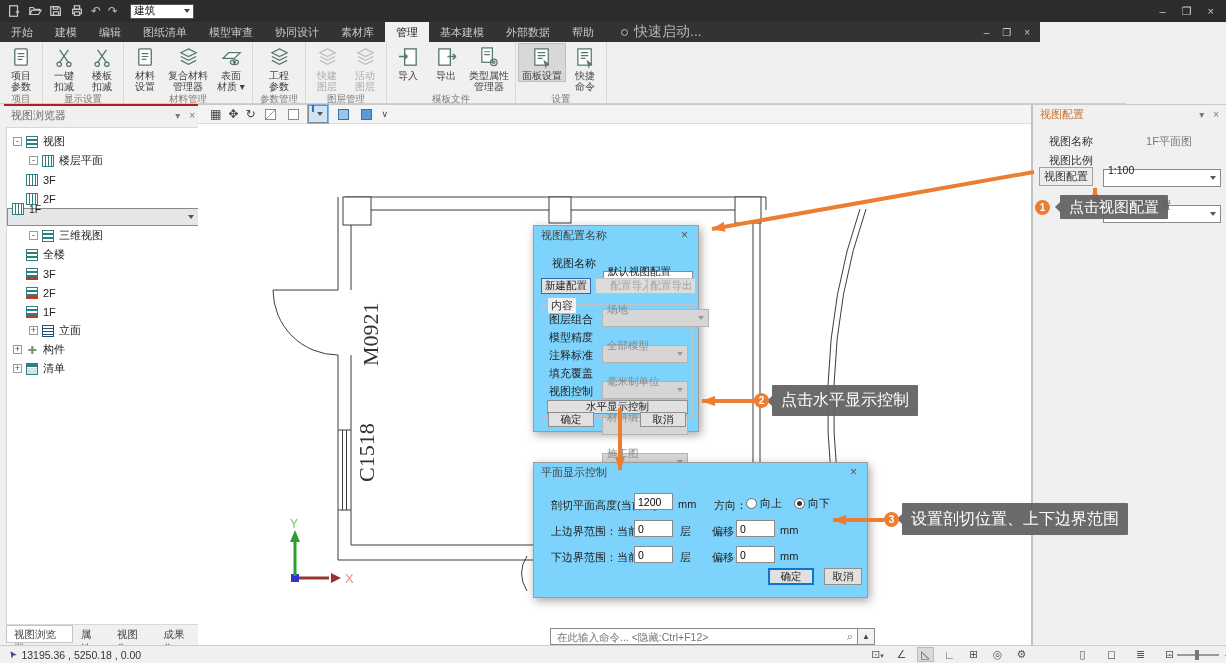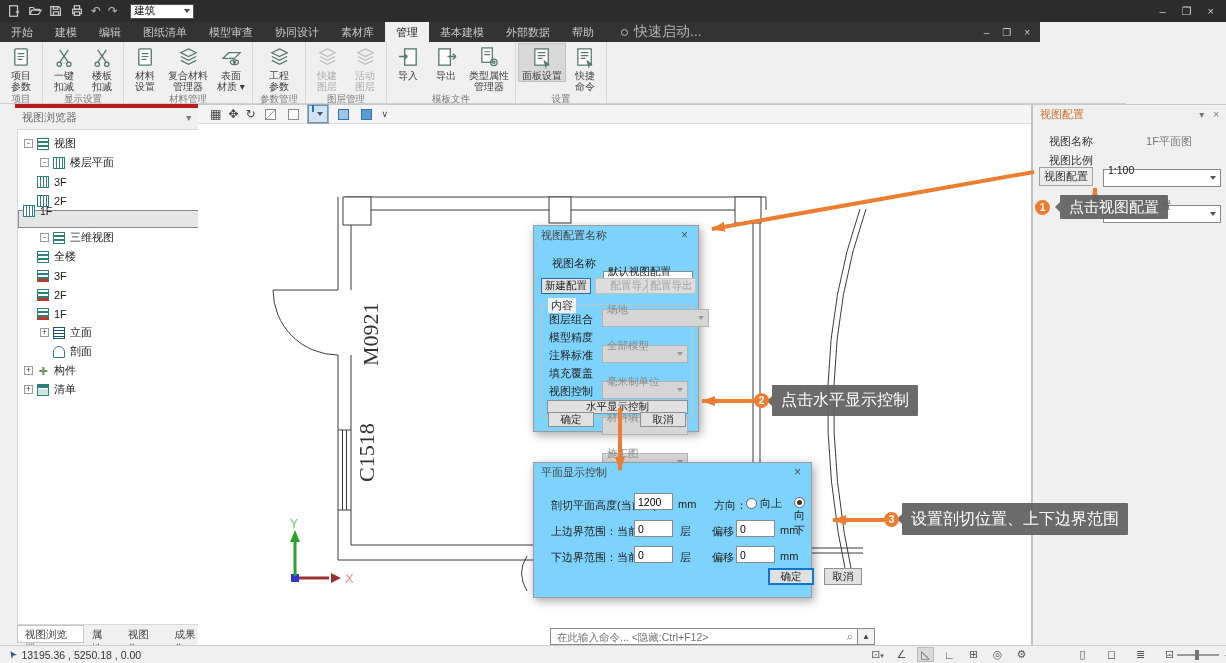--- a/index.html
+++ b/index.html
@@ -31,21 +31,21 @@
   .rgroup{display:flex;flex-direction:column;border-right:1px solid #d8d8d8;padding:2px 3px 0}
   .ritems{display:flex;flex:1;align-items:flex-start;gap:2px;justify-content:center}
   .ritem{min-width:36px;padding:2px 3px 0;display:flex;flex-direction:column;align-items:center;color:#3f3f3f}
   .ric{width:23px;height:23px;color:#57786e}
   .ric svg{width:23px;height:23px;display:block}
   .rlab{font-size:10px;line-height:11px;text-align:center;white-space:pre-line;margin-top:1px}
   .ritem.disabled{color:#ababab}.ritem.disabled .ric{color:#bdbdbd}
   .ritem.active{background:#d8d8d8;outline:1px solid #bfbfbf}
   .rglabel{text-align:center;font-size:9.5px;color:#7a7a7a;padding:1px 4px 2px}
   
-  .leftpanel{position:absolute;left:15px;top:104px;width:198px;height:541px;background:#f0f0f0;border-top:4px solid #b91c1c}
+  .leftpanel{position:absolute;left:4px;top:104px;width:198px;height:541px;background:#f0f0f0;border-top:2px solid #b91c1c}
   .phead{height:19px;display:flex;align-items:center;padding:0 7px;color:#6b6b6b}
   .phead .sp{margin-left:auto;display:flex;gap:9px;color:#777;font-size:10px}
   .treearea{position:absolute;top:21px;left:2px;right:2px;bottom:20px;background:#fff;border:1px solid #d8d8d8;padding-top:4px;overflow:hidden}
   .trow{height:19px;display:flex;align-items:center;color:#222}
   .lvl0{padding-left:6px}.lvl1{padding-left:22px}.lvl2{padding-left:19px}
   .trow.sel{background:#e6e6e6}
   .exp{width:9px;height:9px;border:1px solid #9a9a9a;background:#fff;font-size:9px;line-height:7px;text-align:center;color:#444;margin-right:4px;flex:none}
   .spc{width:13px;flex:none}
   .ti{width:12px;height:12px;margin-right:5px;flex:none;border:1px solid #2e8080;
       background:linear-gradient(#fff 0 2px,#2e8080 2px 4px,#fff 4px 6px,#2e8080 6px 8px,#fff 8px)}
@@ -452,25 +452,20 @@
         <span>2F</span>
       </div>
     <div class="trow lvl2">
         <span class="ti red"></span>
         <span>1F</span>
       </div>
     <div class="trow lvl1">
         <span class="exp">+</span>
         <span class="ti elev"></span>
         <span>立面</span>
-      </div>
-    <div class="trow lvl1">
-        <span class="spc"></span>
-        <span class="ti sect"></span>
-        <span>剖面</span>
       </div>
     <div class="trow lvl0">
         <span class="exp">+</span>
         <span class="ti comp">✚</span>
         <span>构件</span>
       </div>
     <div class="trow lvl0">
         <span class="exp">+</span>
         <span class="ti list"></span>
         <span>清单</span>
@@ -599,21 +594,21 @@
     <span class="dtext" style="left:7px;top:79px">视图控制</span>
     <span class="sel gray abs" style="left:60px;top:76px;width:86px;height:15px">
         <span>施工图</span>
       </span>
     <span class="btn" style="left:5px;top:95px;width:141px;height:14px">水平显示控制</span>
   </div>
   <span class="btn" style="left:14px;top:186px;width:46px;height:15px">确定</span>
   <span class="btn" style="left:106px;top:186px;width:46px;height:15px">取消</span>
 </div>
 
-<div class="dlg" style="left:533px;top:462px;width:279px;height:136px;z-index:6">
+<div class="dlg" style="left:533px;top:462px;width:335px;height:136px;z-index:6">
   <div class="dtitle">
     <span>平面显示控制</span>
     <span class="dx">×</span>
   </div>
   <span class="dtext" style="left:17px;top:35px">剖切平面高度(当前层)：</span>
   <input class="inp" style="left: 100px; top: 30px; width: 39px; height: 17px;" value="1200">
   <span class="dtext" style="left:144px;top:35px">mm</span>
   <span class="dtext" style="left:180px;top:35px">方向：</span>
   <span class="dtext" style="left:212px;top:33px"><span class="radio"></span><span>向上</span></span>
   <span class="dtext" style="left:260px;top:33px"><span class="radio on"></span><span>向下</span></span>

